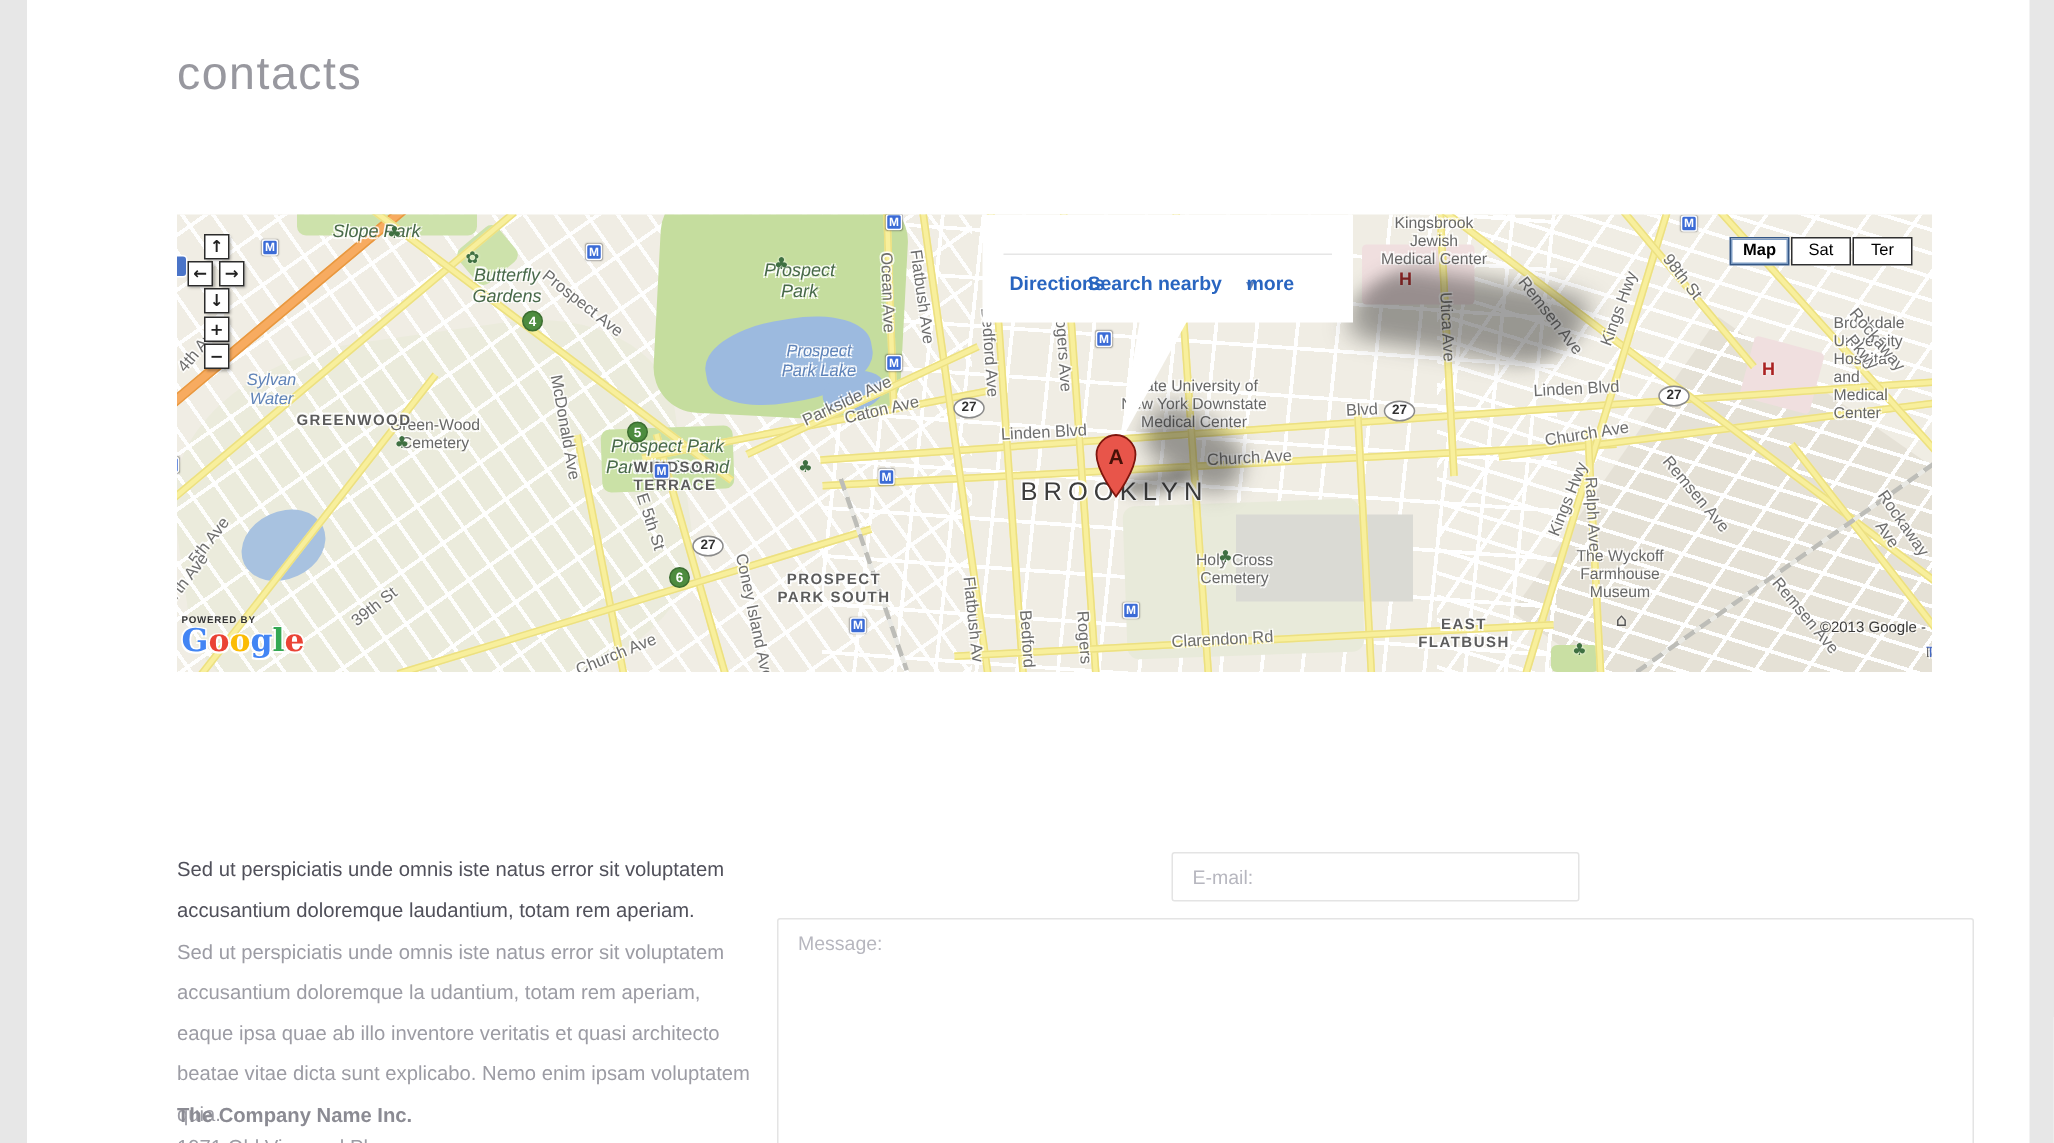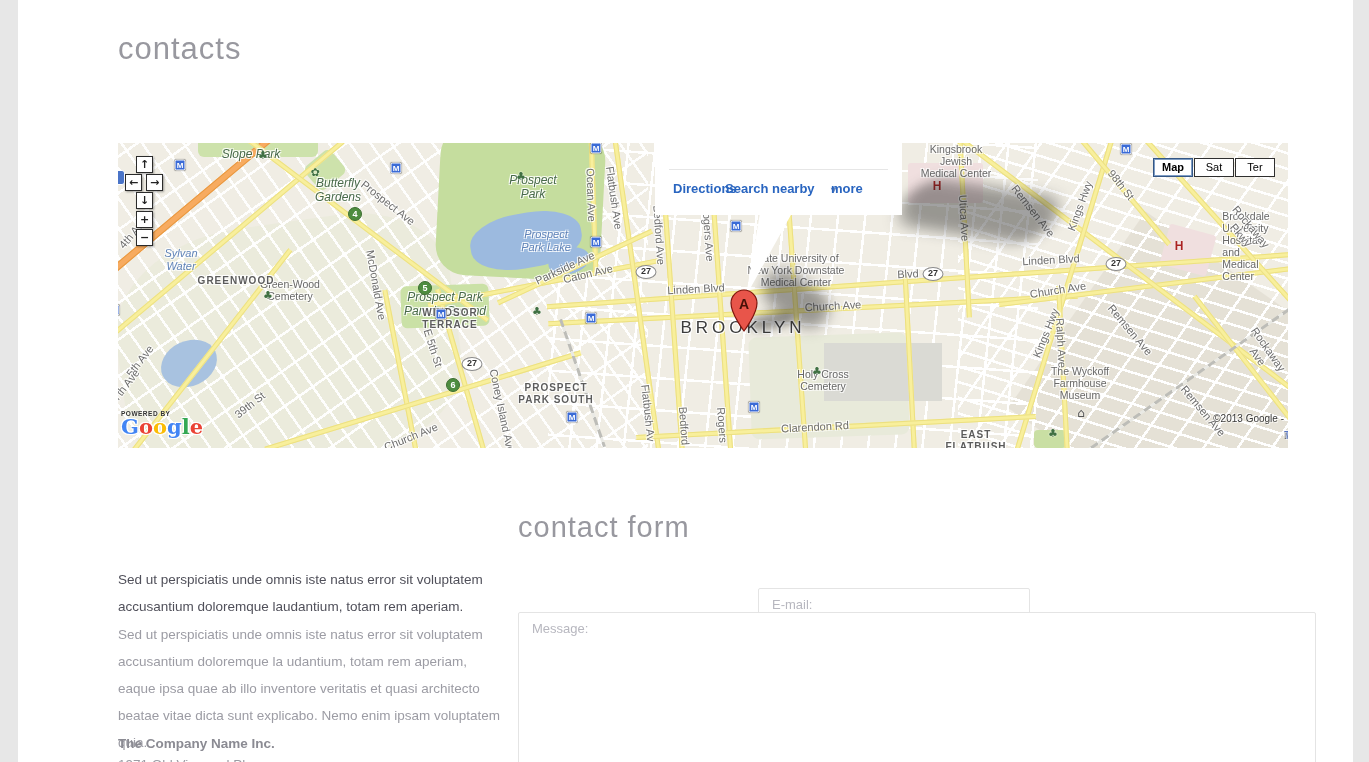--- a/index.html
+++ b/index.html
@@ -171,21 +171,21 @@
 Water</div>
       <div class="mlabel poi" style="left: 172px; top: 147px; transform: translate(-50%, -50%) rotate(0deg);">Green-Wood
 Cemetery</div>
       <div class="mlabel park-lg" style="left: 327px; top: 162px; transform: translate(-50%, -50%) rotate(0deg);">Prospect Park
 Parade Ground</div>
       <div class="mlabel area" style="left: 118px; top: 138px; transform: translate(-50%, -50%) rotate(0deg);">GREENWOOD</div>
       <div class="mlabel area" style="left: 332px; top: 175px; transform: translate(-50%, -50%) rotate(0deg);">WINDSOR
 TERRACE</div>
       <div class="mlabel area" style="left: 438px; top: 250px; transform: translate(-50%, -50%) rotate(0deg);">PROSPECT
 PARK SOUTH</div>
-      <div class="mlabel area" style="left: 858px; top: 297px; transform: translate(-50%, -50%) rotate(0deg);">EAST
+      <div class="mlabel area" style="left: 858px; top: 280px; transform: translate(-50%, -50%) rotate(0deg);">EAST
 FLATBUSH</div>
       <div class="mlabel city" style="left: 625px; top: 185px; transform: translate(-50%, -50%) rotate(0deg);">BROOKLYN</div>
       <div class="mlabel st" style="left: 270px; top: 60px; transform: translate(-50%, -50%) rotate(38deg);">Prospect Ave</div>
       <div class="mlabel st" style="left: 473px; top: 52px; transform: translate(-50%, -50%) rotate(88deg);">Ocean Ave</div>
       <div class="mlabel st" style="left: 447px; top: 125px; transform: translate(-50%, -50%) rotate(-25deg);">Parkside Ave</div>
       <div class="mlabel st" style="left: 15px; top: 90px; transform: translate(-50%, -50%) rotate(-50deg);">4th Ave</div>
       <div class="mlabel st" style="left: 22px; top: 218px; transform: translate(-50%, -50%) rotate(-52deg);">5th Ave</div>
       <div class="mlabel st" style="left: 8px; top: 242px; transform: translate(-50%, -50%) rotate(-52deg);">7th Ave</div>
       <div class="mlabel st" style="left: 132px; top: 262px; transform: translate(-50%, -50%) rotate(-38deg);">39th St</div>
       <div class="mlabel st" style="left: 258px; top: 142px; transform: translate(-50%, -50%) rotate(80deg);">McDonald Ave</div>
@@ -263,17 +263,16 @@
       <div class="mctl" style="left: 18px; top: 49px;">↓</div>
       <div class="mctl" style="left: 18px; top: 68px;">+</div>
       <div class="mctl" style="left: 18px; top: 86px;">−</div>
     </div>
 
   <p class="abs p1" style="margin:0;">Sed ut perspiciatis unde omnis iste natus error sit voluptatem accusantium doloremque laudantium, totam rem aperiam.</p>
   <p class="abs p2" style="margin:0;">Sed ut perspiciatis unde omnis iste natus error sit voluptatem accusantium doloremque la udantium, totam rem aperiam, eaque ipsa quae ab illo inventore veritatis et quasi architecto beatae vitae dicta sunt explicabo. Nemo enim ipsam voluptatem quia.</p>
   <div class="abs company">The Company Name Inc.</div>
   <div class="abs address">1971 Old Vineyard Pl.</div>
 
-  <h2 class="abs h2" style="left:500px;top:487px;">contact form</h2>
-  <input class="fld" style="left: 740px; top: 568px; width: 244px; margin-top: 20px;" placeholder="E-mail:">
+  <input class="fld" style="left: 763px; top: 568px; width: 244px;" placeholder="E-mail:">
   <textarea class="fld" style="left: 500px; top: 612px; width: 770px; height: 165px;" placeholder="Message:"></textarea>
 
 </div>
 
 </body></html>

